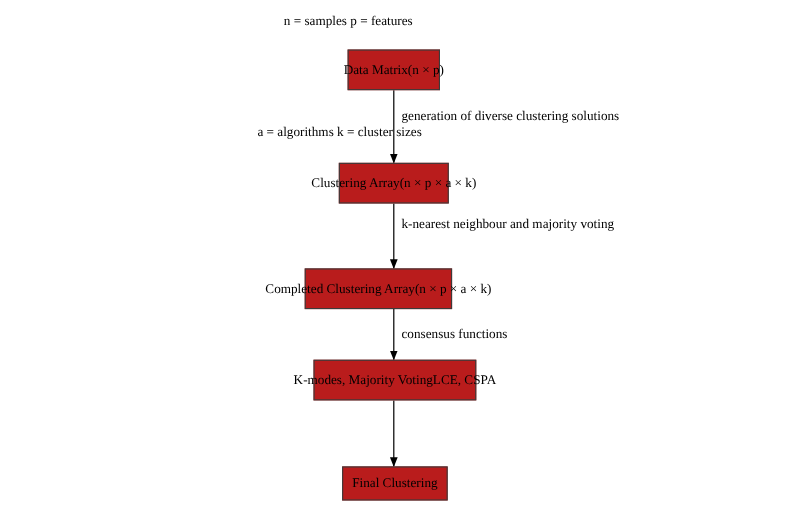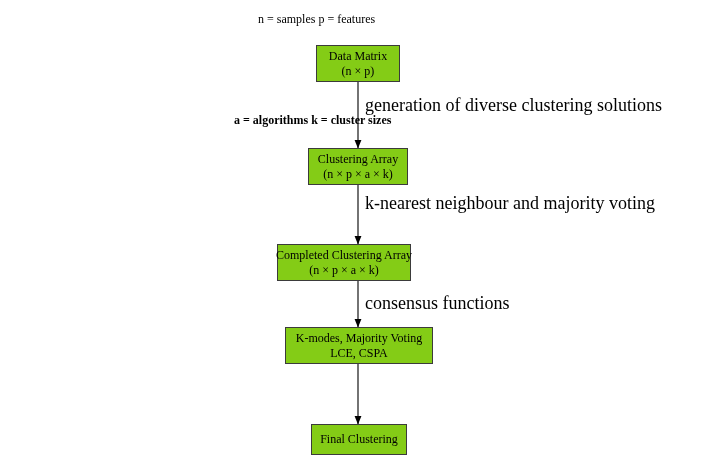--- a/index.html
+++ b/index.html
@@ -16,38 +16,38 @@
   }
   #canvas {
     position: relative;
     width: 716px;
     height: 475px;
     padding-left: 35px;
   }
   .node {
     position: absolute;
     box-sizing: border-box;
-    background: #84cc16;
+    background: #b91c1c;
     border: 1px solid #3b3b3b;
     text-align: center;
     font-size: 12px;
     line-height: 15px;
     display: flex;
-    flex-direction: column;
+    flex-direction: row;
     align-items: center;
     justify-content: center;
     padding: 2px 6px;
   }
   .node span {
     display: block;
     white-space: nowrap;
   }
   .edge-label {
     position: absolute;
-    font-size: 18px;
+    font-size: 12px;
     line-height: 15px;
     text-align: center;
     white-space: nowrap;
     color: #000;
   }
   .side-label {
     position: absolute;
     font-size: 12px;
     line-height: 15px;
     text-align: left;
@@ -78,21 +78,21 @@
     <line x1="358" y1="185" x2="358" y2="244" stroke="#000000" stroke-width="1.1" marker-end="url(#arrowhead)"></line>
     <line x1="358" y1="281" x2="358" y2="327" stroke="#000000" stroke-width="1.1" marker-end="url(#arrowhead)"></line>
     <line x1="358" y1="364" x2="358" y2="424" stroke="#000000" stroke-width="1.1" marker-end="url(#arrowhead)"></line>
   </svg>
 
   <div class="side-label" style="left:258px; top:12px;">
     <span>n = samples</span>
     <span>p = features</span>
   </div>
 
-  <div class="side-label" style="left:234px; top:113px;font-weight:bold;">
+  <div class="side-label" style="left:234px; top:113px;">
     <span>a = algorithms</span>
     <span>k = cluster sizes</span>
   </div>
 
   <div class="node" style="left:316px; top:45px; width:84px; height:37px;">
     <span>Data Matrix</span>
     <span>(n × p)</span>
   </div>
 
   <div class="node" style="left:308px; top:148px; width:100px; height:37px;">

